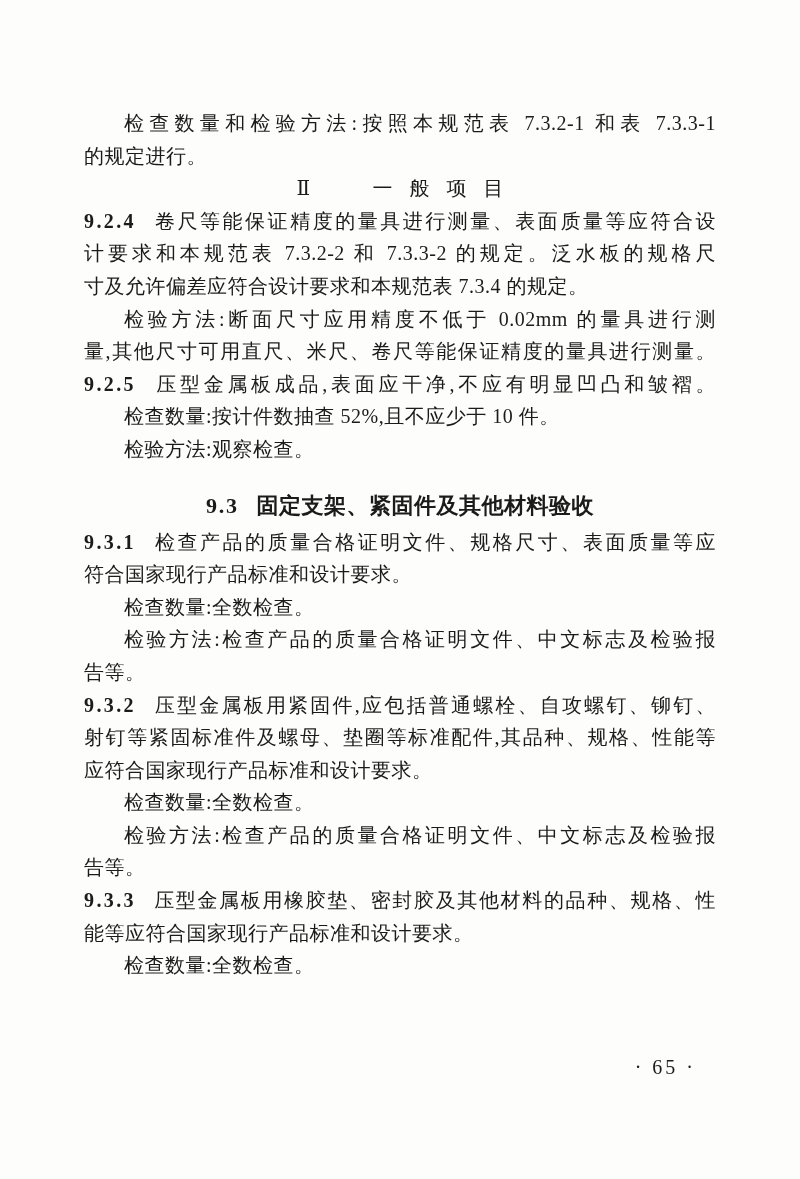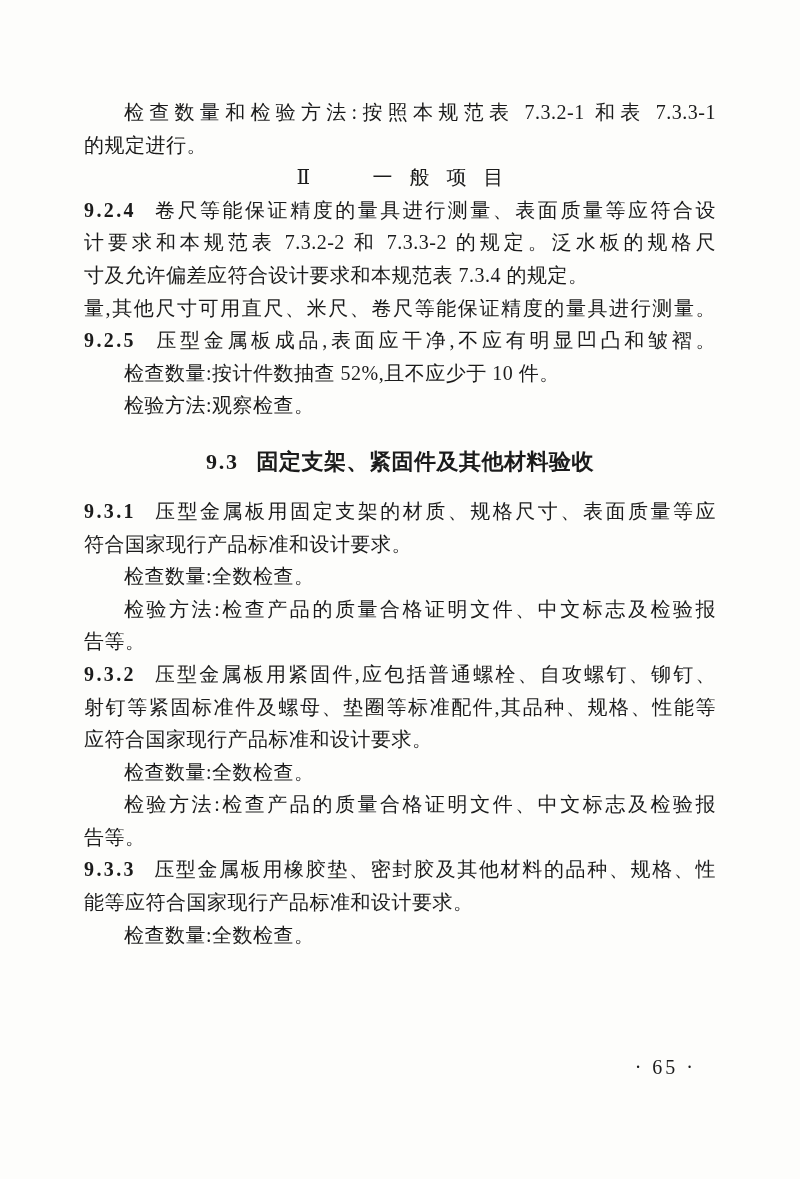--- a/index.html
+++ b/index.html
@@ -8,21 +8,21 @@
     width: 800px;
     height: 1179px;
     background: #fdfdfb;
     color: #1b1b1b;
     font-family: "Liberation Serif", "DejaVu Serif", serif;
     overflow: hidden;
   }
   .content {
     position: absolute;
     left: 84px;
-    top: 96px;
+    top: 107px;
     width: 632px;
   }
   .line {
     margin: 0;
     font-size: 20px;
     line-height: 32.6px;
     letter-spacing: 0.5px;
     white-space: normal;
   }
   .indent { padding-left: 40px; }
@@ -33,21 +33,21 @@
   }
   .clause-num {
     font-weight: 700;
     letter-spacing: 0.12em;
     margin-right: 0.85em;
   }
   .item-heading { text-align: center; }
   .item-heading .numeral { margin-right: 2.1em; }
   .item-heading .label { letter-spacing: 0.85em; margin-right: -0.85em; margin-left: 20px; }
   .section-heading {
-    margin: 23px 0 16px 0;
+    margin: 23px 0 3px 0;
     font-size: 22px;
     line-height: 34px;
     font-weight: 700;
     text-align: center;
     letter-spacing: 0.5px;
   }
   .section-heading .num { margin-right: 0.8em; letter-spacing: 0.08em; }
   .footer {
     position: absolute;
     top: 1056px;
@@ -60,26 +60,27 @@
 <body>
 
 <div class="page">
   <main class="content" id="content">
       <p class="line indent fill"><span>检查数量和检验方法:按照本规范表 7.3.2-1 和表 7.3.3-1</span></p>
       <p class="line"><span>的规定进行。</span></p>
       <p class="line item-heading"><span class="numeral">Ⅱ</span><span class="label">一般项目</span></p>
       <p class="line fill"><b class="clause-num">9.2.4</b><span>卷尺等能保证精度的量具进行测量、表面质量等应符合设</span></p>
       <p class="line fill"><span>计要求和本规范表 7.3.2-2 和 7.3.3-2 的规定。泛水板的规格尺</span></p>
       <p class="line"><span>寸及允许偏差应符合设计要求和本规范表 7.3.4 的规定。</span></p>
+      <p class="line indent fill"><span>检验方法:断面尺寸应用精度不低于 0.02mm 的量具进行测</span></p>
       <p class="line fill"><span>量,其他尺寸可用直尺、米尺、卷尺等能保证精度的量具进行测量。</span></p>
       <p class="line fill"><b class="clause-num">9.2.5</b><span>压型金属板成品,表面应干净,不应有明显凹凸和皱褶。</span></p>
       <p class="line indent"><span>检查数量:按计件数抽查 52%,且不应少于 10 件。</span></p>
       <p class="line indent"><span>检验方法:观察检查。</span></p>
       <p class="section-heading"><span class="num">9.3</span><span class="title">固定支架、紧固件及其他材料验收</span></p>
-      <p class="line fill"><b class="clause-num">9.3.1</b><span>压型金属板用固定支架的材质、规格尺寸、表面质量等应</span></p>
+      <p class="line fill"><b class="clause-num">9.3.1</b><span>检查产品的质量合格证明文件、规格尺寸、表面质量等应</span></p>
       <p class="line"><span>符合国家现行产品标准和设计要求。</span></p>
       <p class="line indent"><span>检查数量:全数检查。</span></p>
       <p class="line indent fill"><span>检验方法:检查产品的质量合格证明文件、中文标志及检验报</span></p>
       <p class="line"><span>告等。</span></p>
       <p class="line fill"><b class="clause-num">9.3.2</b><span>压型金属板用紧固件,应包括普通螺栓、自攻螺钉、铆钉、</span></p>
       <p class="line fill"><span>射钉等紧固标准件及螺母、垫圈等标准配件,其品种、规格、性能等</span></p>
       <p class="line"><span>应符合国家现行产品标准和设计要求。</span></p>
       <p class="line indent"><span>检查数量:全数检查。</span></p>
       <p class="line indent fill"><span>检验方法:检查产品的质量合格证明文件、中文标志及检验报</span></p>
       <p class="line"><span>告等。</span></p>

